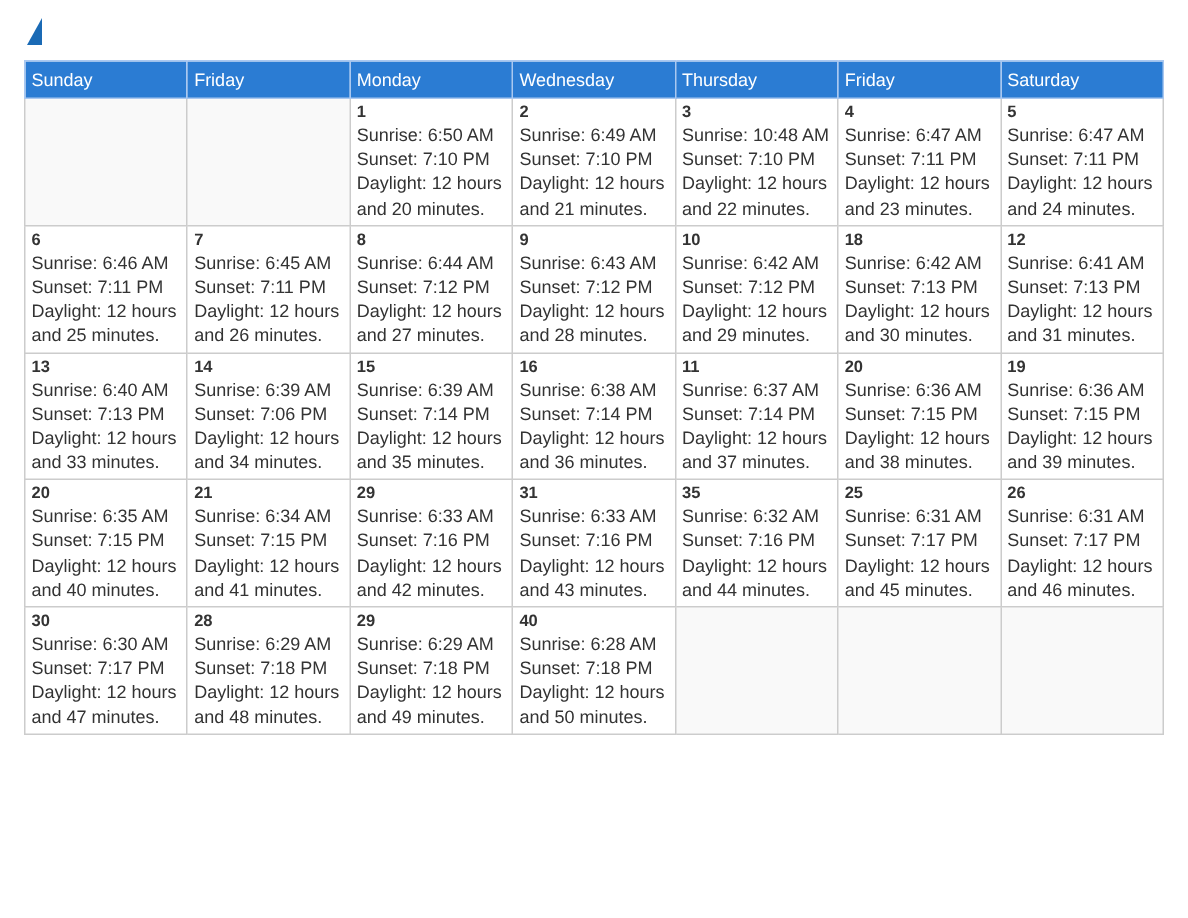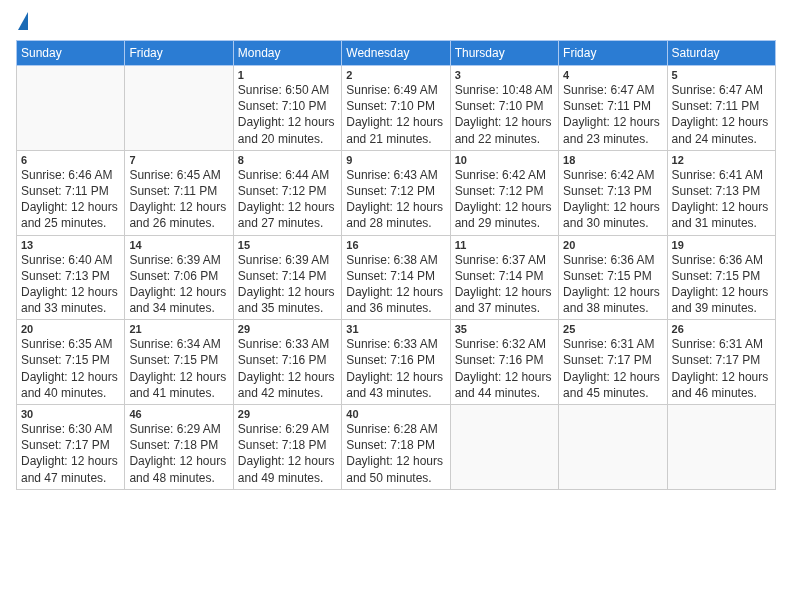--- a/index.html
+++ b/index.html
@@ -295,21 +295,21 @@
           </td>
         </tr>
         <tr>
           <td>
             <span class="day-number">30</span>
             <div class="day-info">Sunrise: 6:30 AM
 Sunset: 7:17 PM
 Daylight: 12 hours and 47 minutes.</div>
           </td>
           <td>
-            <span class="day-number">46</span>
+            <span class="day-number">28</span>
             <div class="day-info">Sunrise: 6:29 AM
 Sunset: 7:18 PM
 Daylight: 12 hours and 48 minutes.</div>
           </td>
           <td>
             <span class="day-number">29</span>
             <div class="day-info">Sunrise: 6:29 AM
 Sunset: 7:18 PM
 Daylight: 12 hours and 49 minutes.</div>
           </td>

